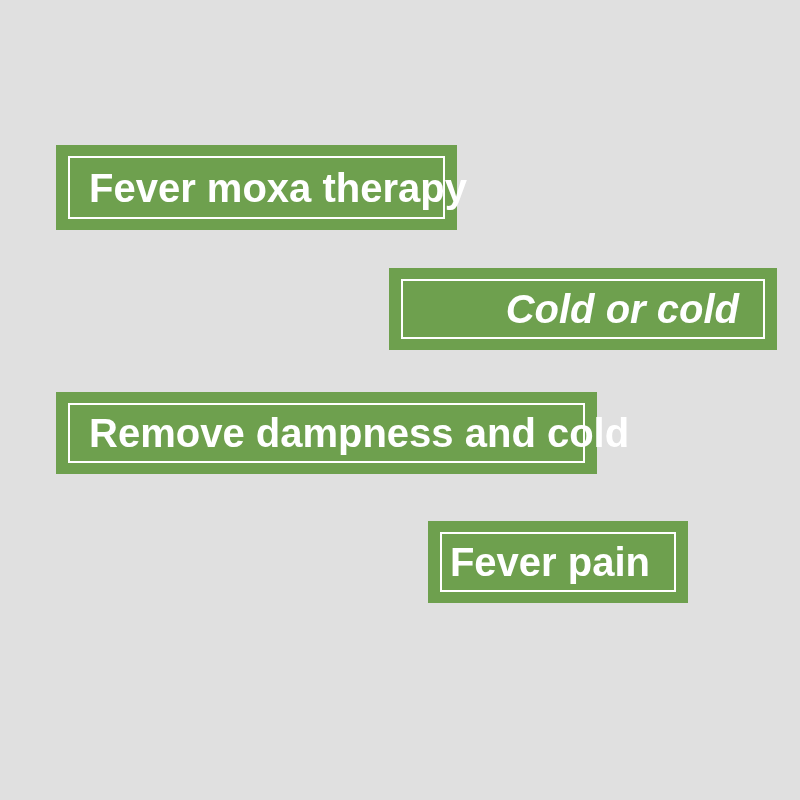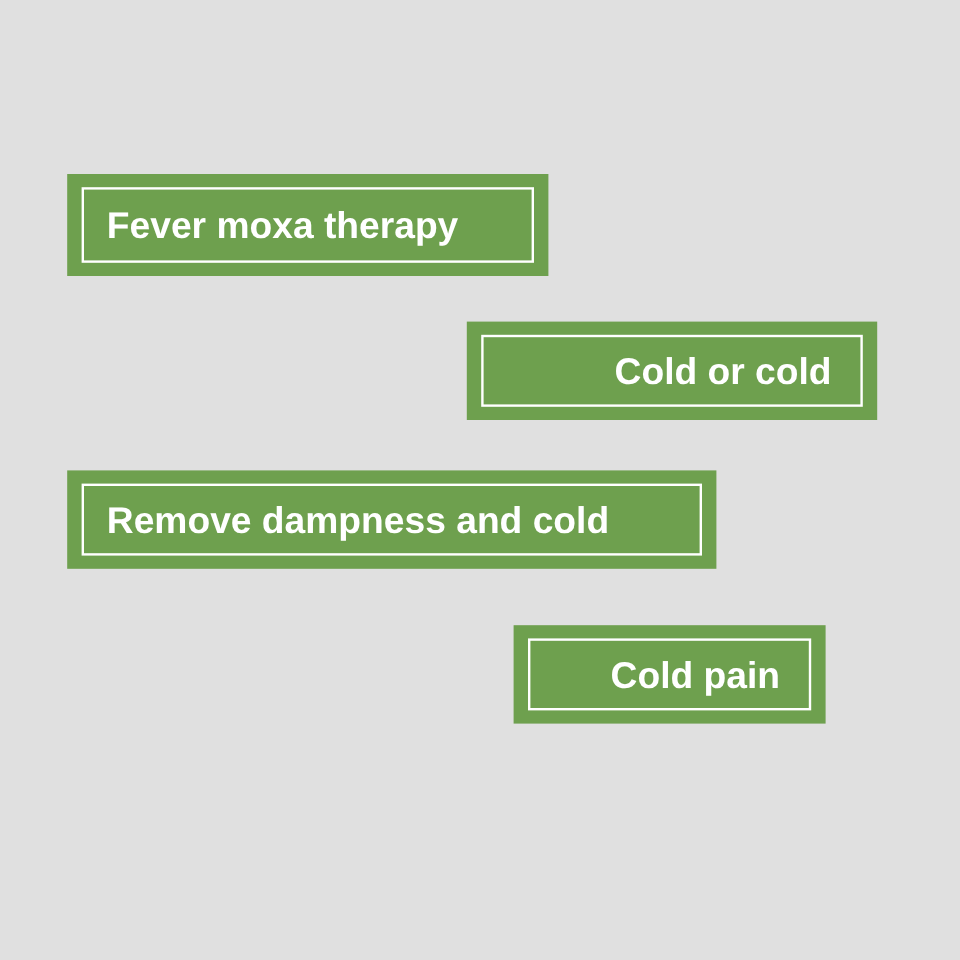--- a/index.html
+++ b/index.html
@@ -34,34 +34,34 @@
     left: 12px;
     right: 12px;
     bottom: 11px;
     display: flex;
     align-items: center;
   }
   .label-text {
     color: #ffffff;
     font-family: "Liberation Sans", sans-serif;
     font-weight: bold;
-    font-size: 31px;
+    font-size: 40px;
     line-height: 1;
     letter-spacing: 0px;
     white-space: nowrap;
     width: 100%;
   }
   .align-left .label-inner { justify-content: flex-start; }
   .align-left .label-text  { text-align: left; padding-left: 19px; }
   .align-right .label-inner { justify-content: flex-end; }
   .align-right .label-text  { text-align: right; padding-right: 24px; }
 
   
   #box-0 { left: 56px;  top: 145px; width: 401px; height: 85px; }
-  #box-1 { left: 389px; top: 268px; width: 342px; height: 82px; }
+  #box-1 { left: 389px; top: 268px; width: 388px; height: 82px; font-style: italic; }
   #box-2 { left: 56px;  top: 392px; width: 541px; height: 82px; }
   #box-3 { left: 428px; top: 521px; width: 260px; height: 82px; }
 </style>
 </head>
 <body>
 
 <div id="canvas">
 
   <div class="label-box align-left" id="box-0">
     <div class="label-inner">
@@ -76,17 +76,17 @@
   </div>
 
   <div class="label-box align-left" id="box-2">
     <div class="label-inner">
       <span class="label-text">Remove dampness and cold</span>
     </div>
   </div>
 
   <div class="label-box align-right" id="box-3">
     <div class="label-inner">
-      <span class="label-text">Cold pain</span>
+      <span class="label-text">Fever pain</span>
     </div>
   </div>
 
 </div>
 
 </body></html>

